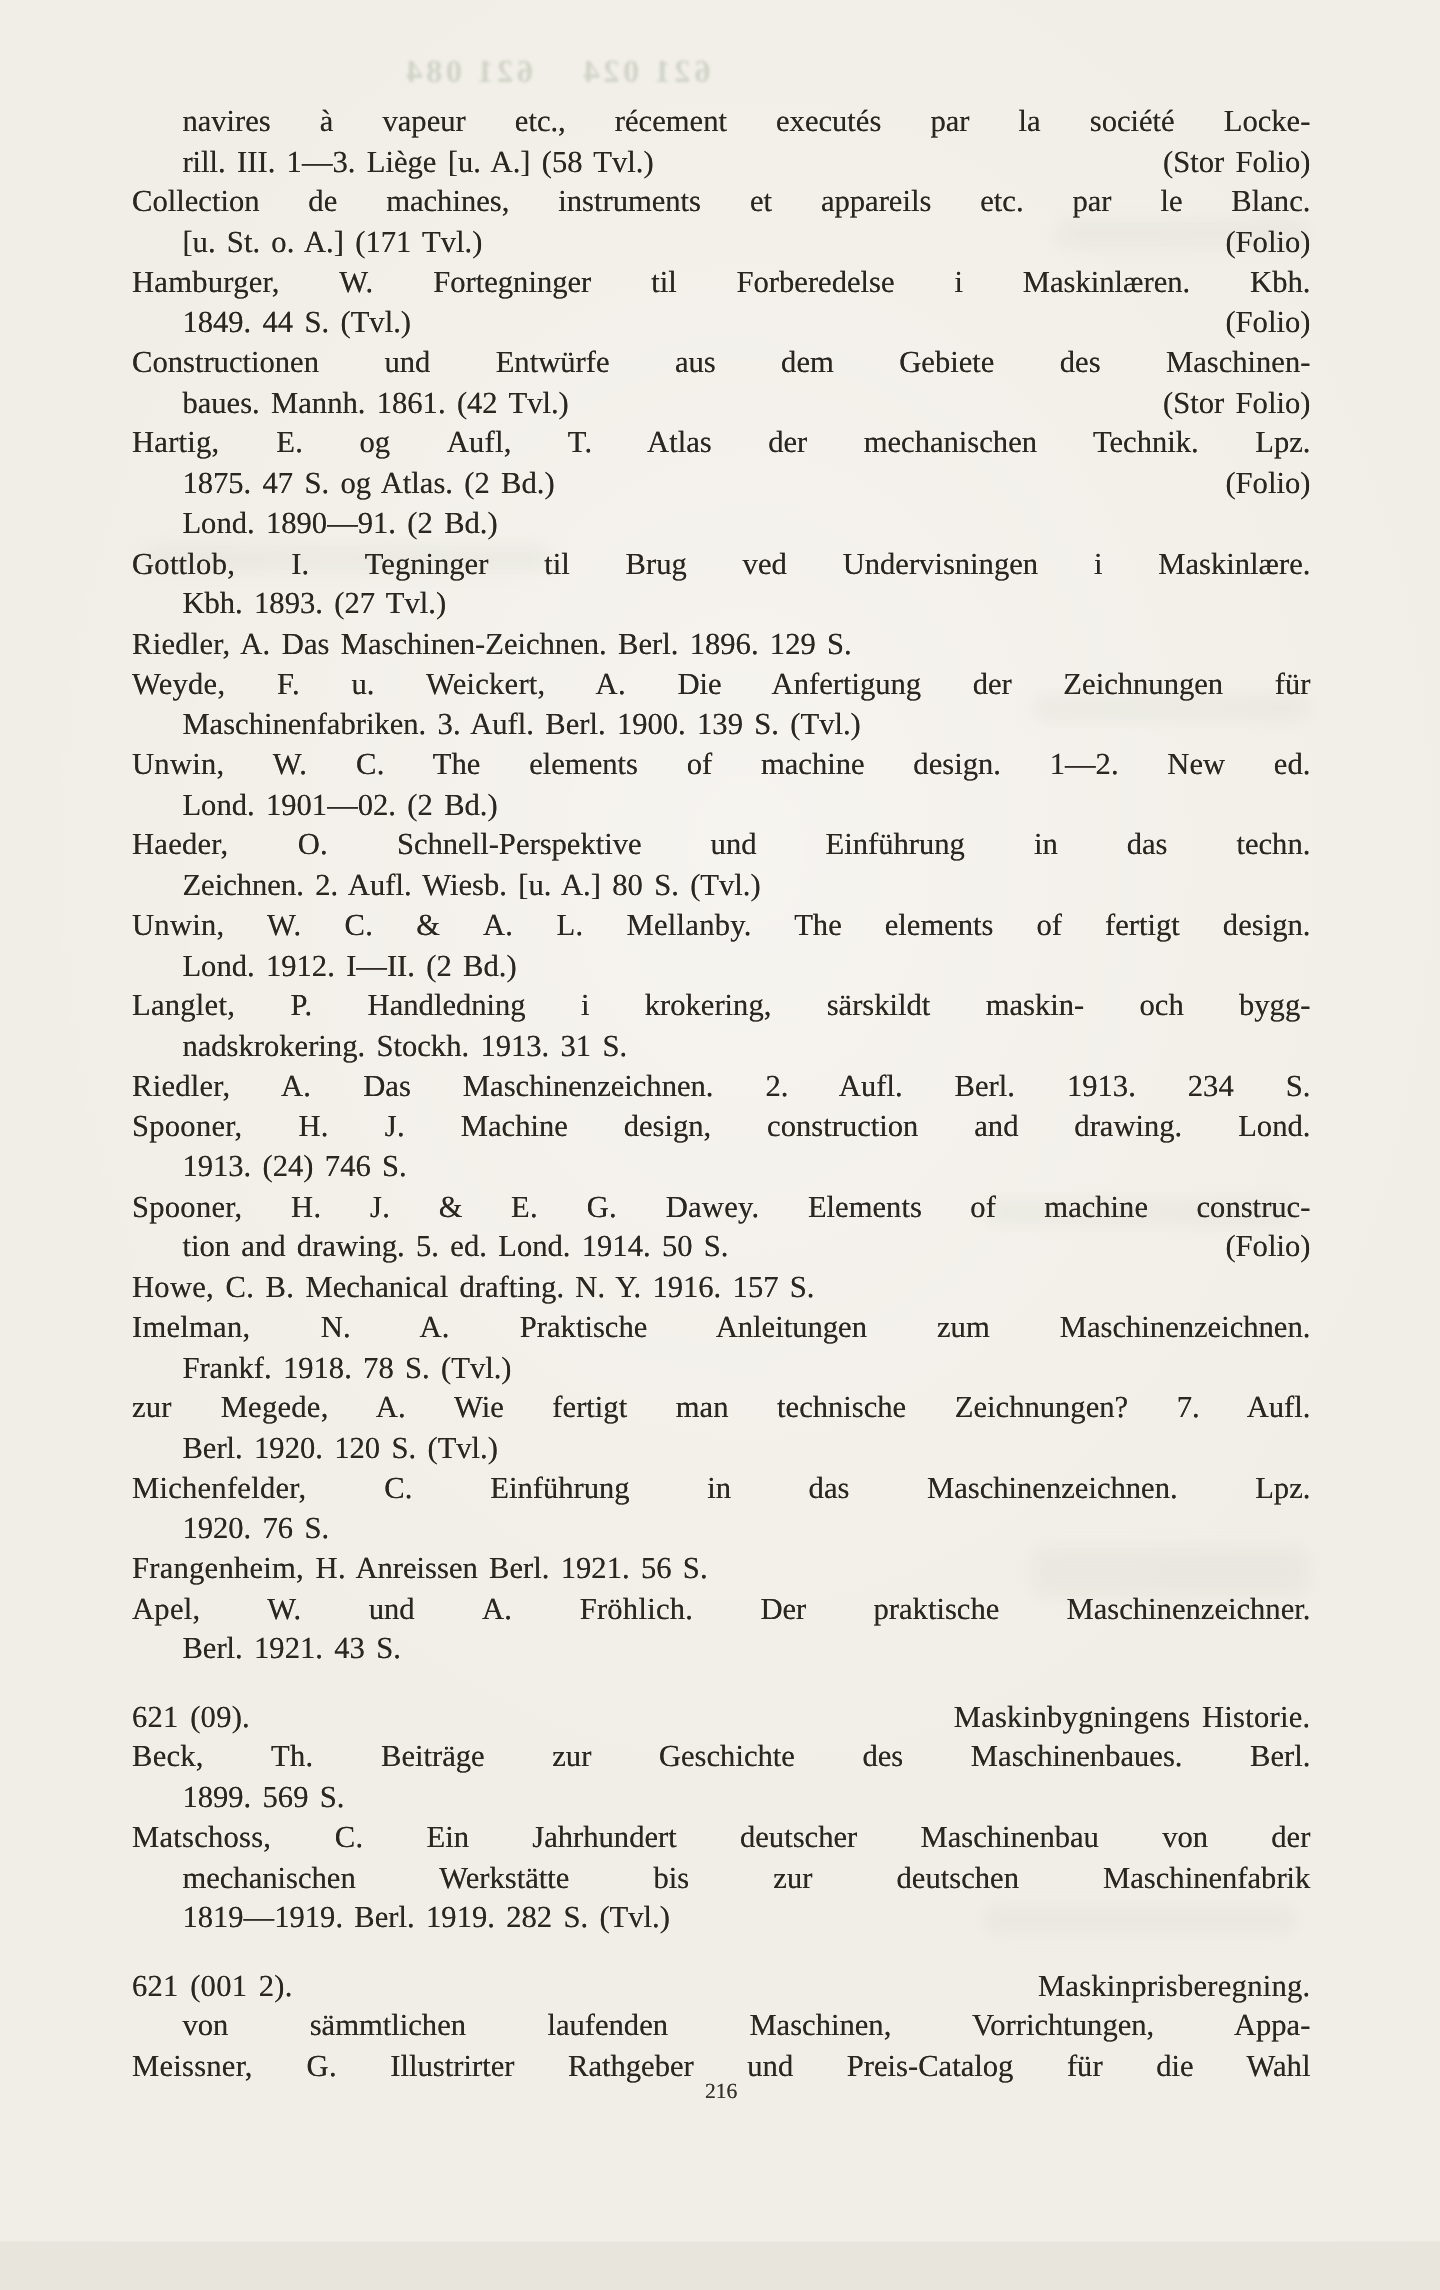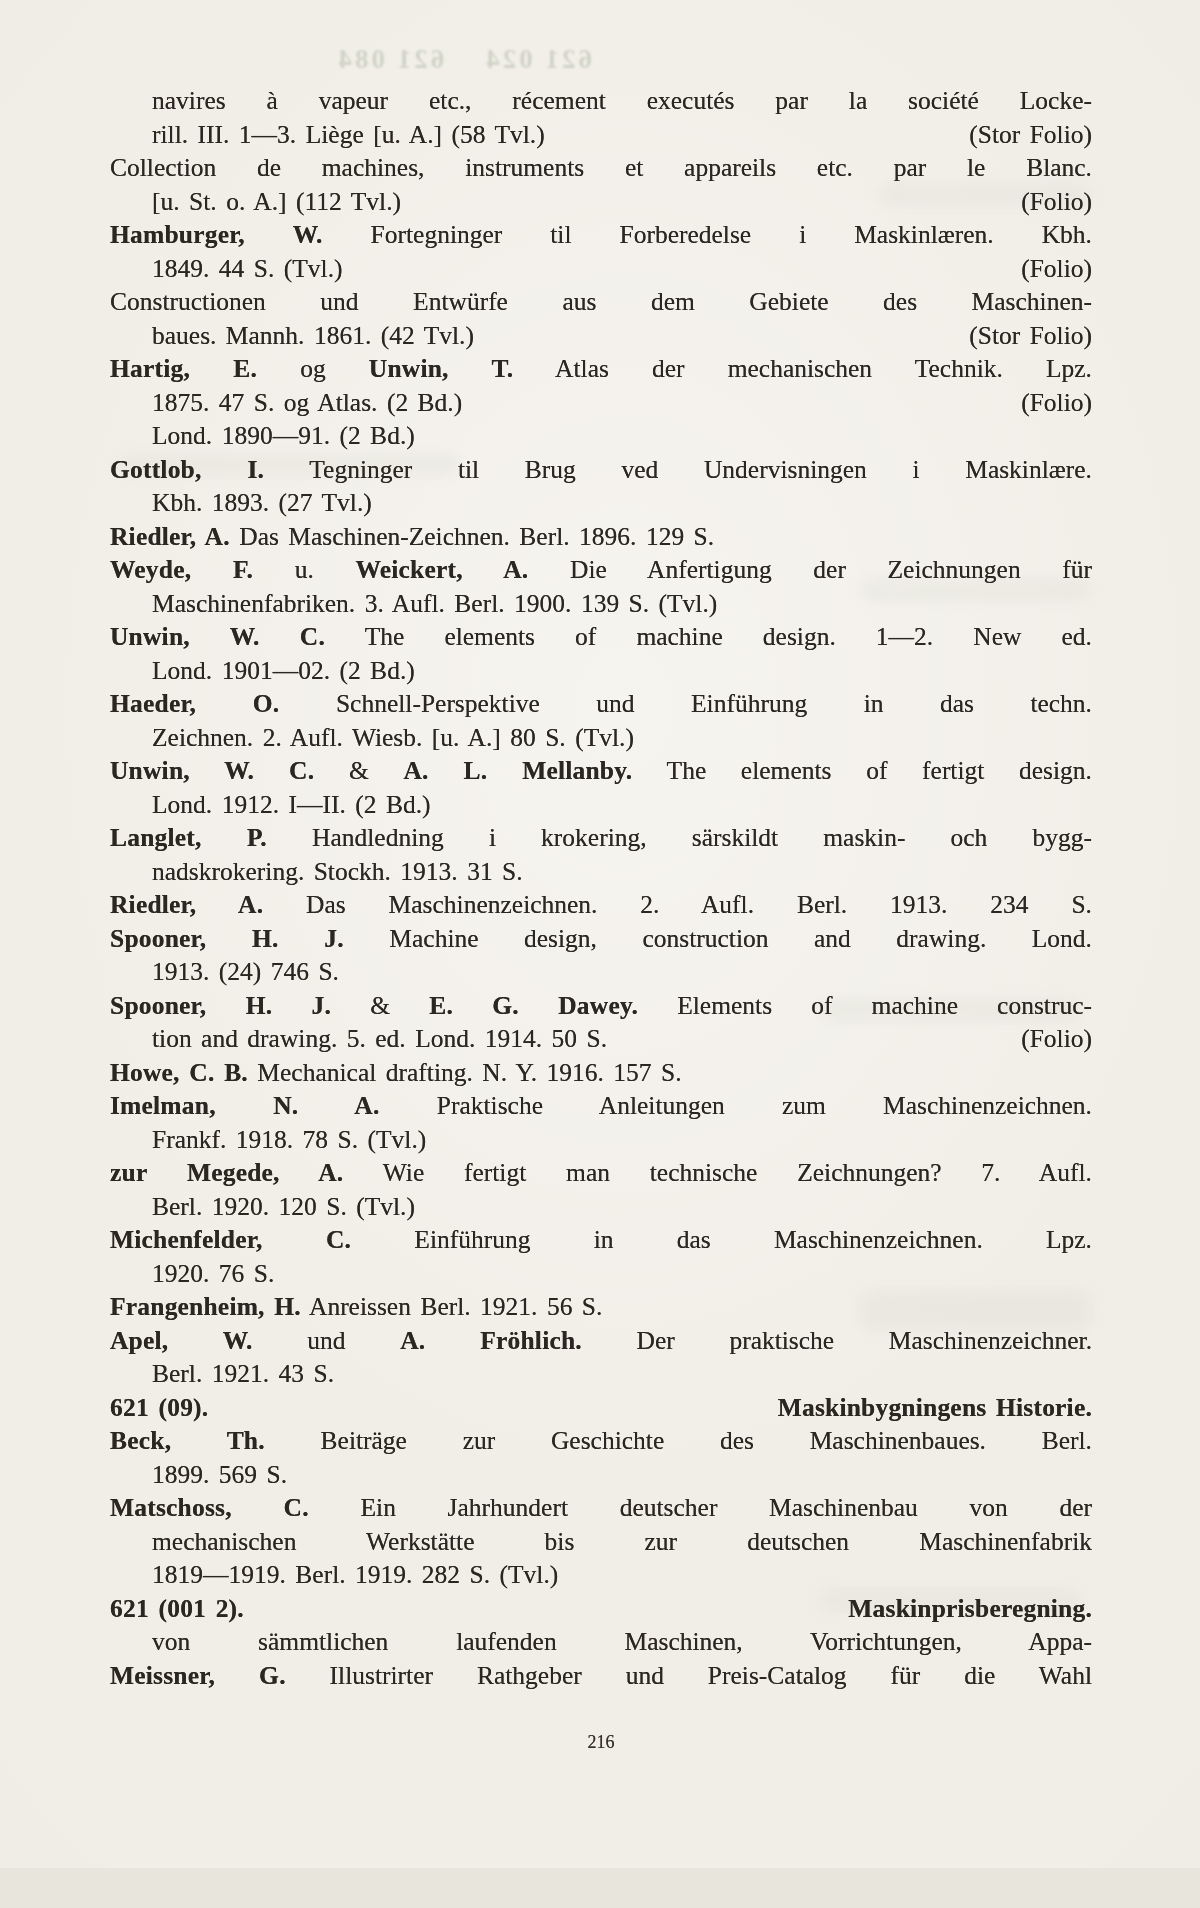--- a/index.html
+++ b/index.html
@@ -28,21 +28,21 @@
     font-size:25.5px;line-height:33.5px;
     color:#2a2620;
     text-shadow:0 0 .5px rgba(40,35,28,.75);
     word-spacing:.12em;
   }
   .line{display:flex;align-items:baseline;}
   .line.indent{padding-left:42px;}
   .main{display:block;flex:1 1 auto;white-space:normal;}
   .main.j{text-align:justify;text-align-last:justify;}
   .tag{flex:0 0 auto;padding-left:18px;white-space:pre;}
-  .b{font-weight:bold;letter-spacing:.2px;}
+  .b{font-weight:normal;letter-spacing:.2px;margin-top:23px;}
   .page-number{
     position:absolute;top:1732px;left:110px;width:982px;
     text-align:center;font-size:18px;color:#35312b;
     text-shadow:0 0 .5px rgba(40,35,28,.7);
   }
 </style>
 </head>
 <body>
 
 <div class="page">
@@ -61,39 +61,39 @@
         <span class="main j"><span>navires à vapeur etc., récement executés par la société Locke-</span></span>
       </div>
       <div class="line indent">
         <span class="main"><span>rill. III. 1—3. Liège [u. A.] (58 Tvl.)</span></span>
         <span class="tag">(Stor Folio)</span>
       </div>
       <div class="line">
         <span class="main j"><span>Collection de machines, instruments et appareils etc. par le Blanc.</span></span>
       </div>
       <div class="line indent">
-        <span class="main"><span>[u. St. o. A.] (112 Tvl.)</span></span>
+        <span class="main"><span>[u. St. o. A.] (171 Tvl.)</span></span>
         <span class="tag">(Folio)</span>
       </div>
       <div class="line">
         <span class="main j"><span class="b">Hamburger, W.</span><span> Fortegninger til Forberedelse i Maskinlæren. Kbh.</span></span>
       </div>
       <div class="line indent">
         <span class="main"><span>1849. 44 S. (Tvl.)</span></span>
         <span class="tag">(Folio)</span>
       </div>
       <div class="line">
         <span class="main j"><span>Constructionen und Entwürfe aus dem Gebiete des Maschinen-</span></span>
       </div>
       <div class="line indent">
         <span class="main"><span>baues. Mannh. 1861. (42 Tvl.)</span></span>
         <span class="tag">(Stor Folio)</span>
       </div>
       <div class="line">
-        <span class="main j"><span class="b">Hartig, E.</span><span> og </span><span class="b">Unwin, T.</span><span> Atlas der mechanischen Technik. Lpz.</span></span>
+        <span class="main j"><span class="b">Hartig, E.</span><span> og </span><span class="b">Aufl, T.</span><span> Atlas der mechanischen Technik. Lpz.</span></span>
       </div>
       <div class="line indent">
         <span class="main"><span>1875. 47 S. og Atlas. (2 Bd.)</span></span>
         <span class="tag">(Folio)</span>
       </div>
       <div class="line indent">
         <span class="main"><span>Lond. 1890—91. (2 Bd.)</span></span>
       </div>
       <div class="line">
         <span class="main j"><span class="b">Gottlob, I.</span><span> Tegninger til Brug ved Undervisningen i Maskinlære.</span></span>

